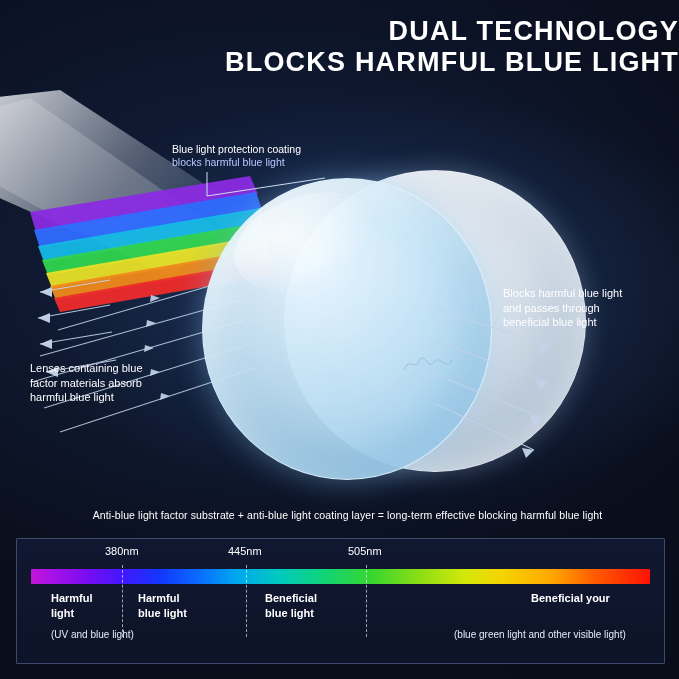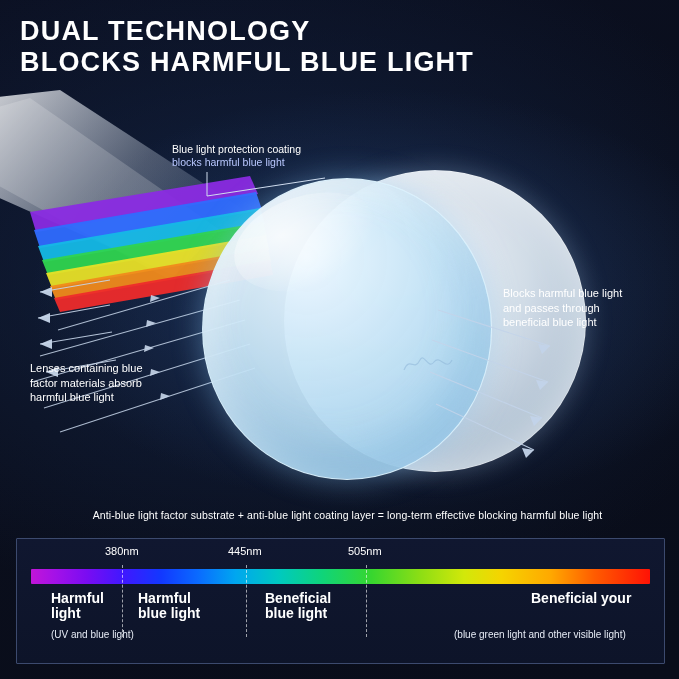--- a/index.html
+++ b/index.html
@@ -12,21 +12,21 @@
   }
   #root{
     position:absolute;inset:0;
     background:
       radial-gradient(ellipse 520px 300px at 58% 44%, rgba(40,70,120,0.55) 0%, rgba(12,20,40,0) 70%),
       radial-gradient(ellipse 700px 460px at 40% 40%, rgba(20,38,72,0.8) 0%, rgba(8,12,26,0) 75%),
       linear-gradient(160deg,#0b1022 0%,#0a0e1c 45%,#090d1a 100%);
     overflow:hidden;
   }
   
-  .header{position:absolute;left:0;right:0;top:16px;text-align:left;margin-left:20px;}
+  .header{position:absolute;left:0;right:0;top:16px;text-align:right;}
   .title-line{
     color:#ffffff;font-weight:bold;letter-spacing:1.2px;
     font-size:27px;line-height:31px;
   }
   .subtitle{
     margin-top:12px;color:#e9eef7;font-size:13.5px;letter-spacing:.2px;
   }
   
   .beam{position:absolute;left:-10px;top:90px;width:330px;height:220px;pointer-events:none;}
   
@@ -75,21 +75,21 @@
   .bar{
     position:absolute;left:14px;top:30px;width:619px;height:15px;border-radius:1px;
     background:linear-gradient(90deg,
       #c215d8 0%, #a311e8 4%, #7a0cf2 9%, #3f18ff 15%,
       #1238ff 21%, #0a6bff 27%, #00a6f0 33%, #00c9c0 40%,
       #0fd47a 47%, #37d62f 55%, #8ede14 63%, #d2e80a 70%,
       #f5d400 76%, #ffa800 84%, #ff5c00 91%, #ff1205 100%);
   }
   .divider{position:absolute;width:0;border-left:1px dashed rgba(255,255,255,0.6);}
   .labels{position:absolute;left:0;top:52px;width:100%;height:44px;color:#ffffff;}
-  .lab{position:absolute;font-size:14px;font-weight:bold;line-height:15px;}
+  .lab{position:absolute;font-size:11px;font-weight:bold;line-height:15px;}
   .sub{position:absolute;font-size:10px;color:#e6ebf5;}
 </style>
 </head>
 <body>
 
 <div id="root">
 
   <svg class="beam" viewBox="0 0 330 220" preserveAspectRatio="none">
     <defs>
       <linearGradient id="beamg" x1="0" y1="0" x2="1" y2="0.6">

